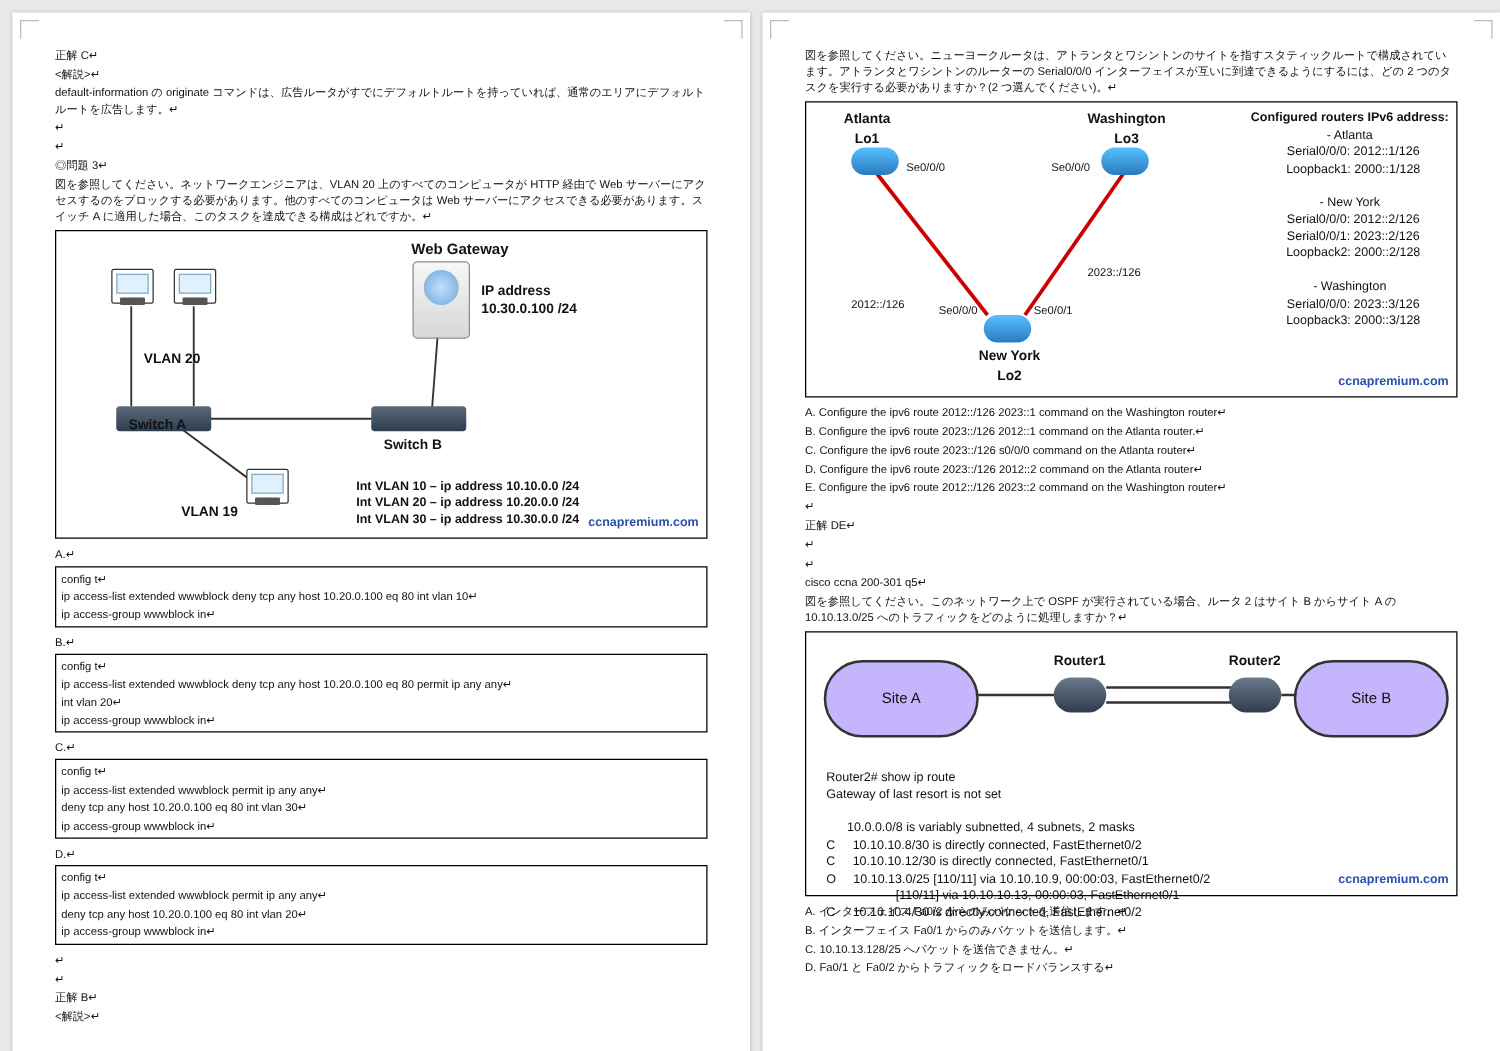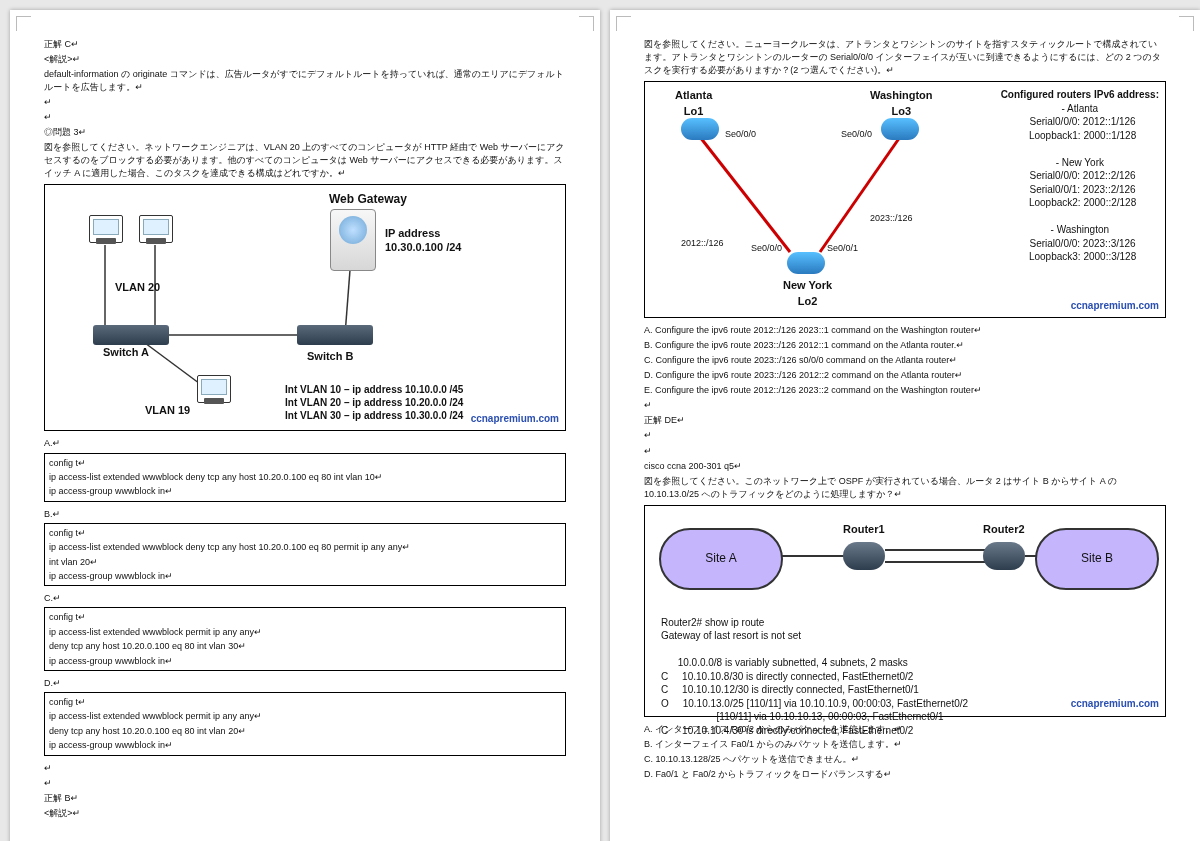--- a/index.html
+++ b/index.html
@@ -98,29 +98,29 @@
         <span>10.30.0.100 /24</span>
       </div>
       <div class="pc" style="left:44px;top:30px;">
           <div class="pc-screen"></div>
         </div>
       <div class="pc" style="left:94px;top:30px;">
           <div class="pc-screen"></div>
         </div>
       <div class="lbl" style="left:70px;top:95px;">VLAN 20</div>
       <div class="sw" style="left:48px;top:140px;"></div>
-      <div class="lbl" style="left:58px;top:160px;">Switch A</div>
+      <div class="lbl" style="left:58px;top:148px;">Switch A</div>
       <div class="sw" style="left:252px;top:140px;"></div>
       <div class="lbl" style="left:262px;top:164px;">Switch B</div>
       <div class="pc" style="left:152px;top:190px;">
           <div class="pc-screen"></div>
         </div>
       <div class="lbl" style="left:100px;top:218px;">VLAN 19</div>
       <div class="intbox">
-        <div>Int VLAN 10 – ip address 10.10.0.0 /45</div>
+        <div>Int VLAN 10 – ip address 10.10.0.0 /24</div>
         <div>Int VLAN 20 – ip address 10.20.0.0 /24</div>
         <div>Int VLAN 30 – ip address 10.30.0.0 /24</div>
       </div>
       <div class="watermark">ccnapremium.com</div>
     </div>
 
     <p class="para">A.↵</p>
     <div class="box">
       <div>config t↵</div>
       <div>ip access-list extended wwwblock deny tcp any host 10.20.0.100 eq 80 int vlan 10↵</div>

